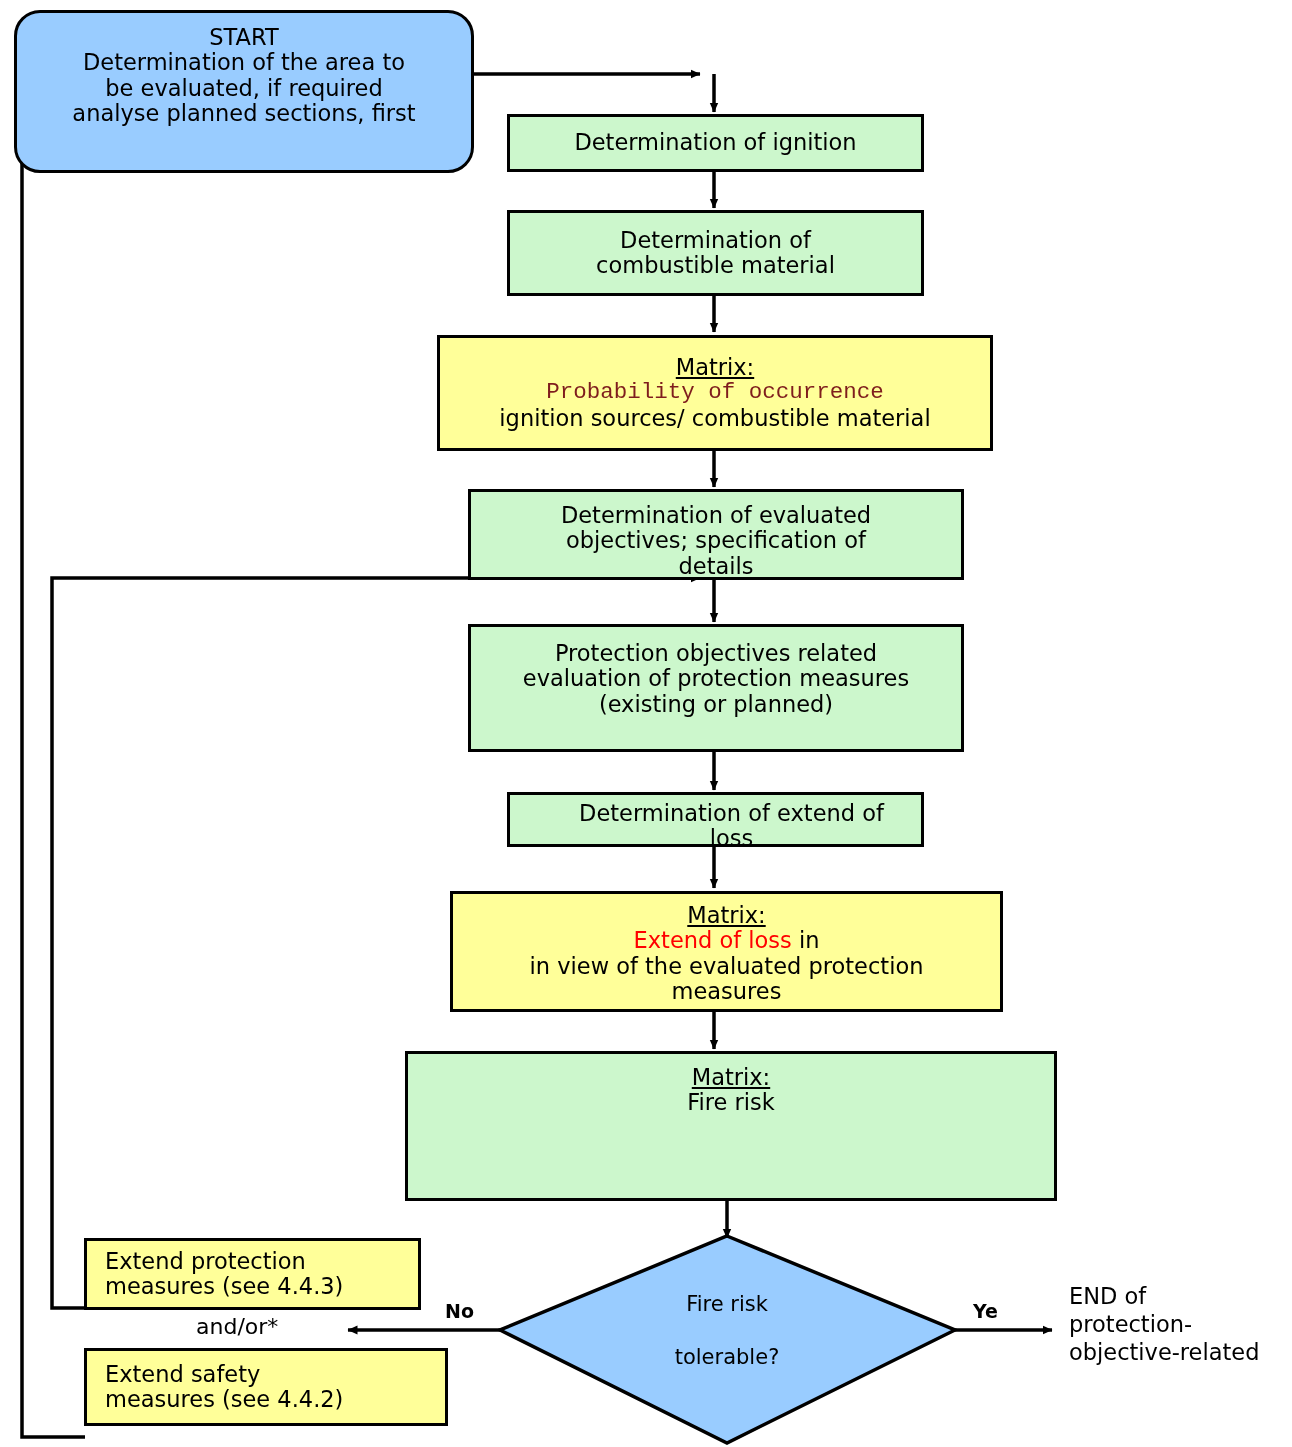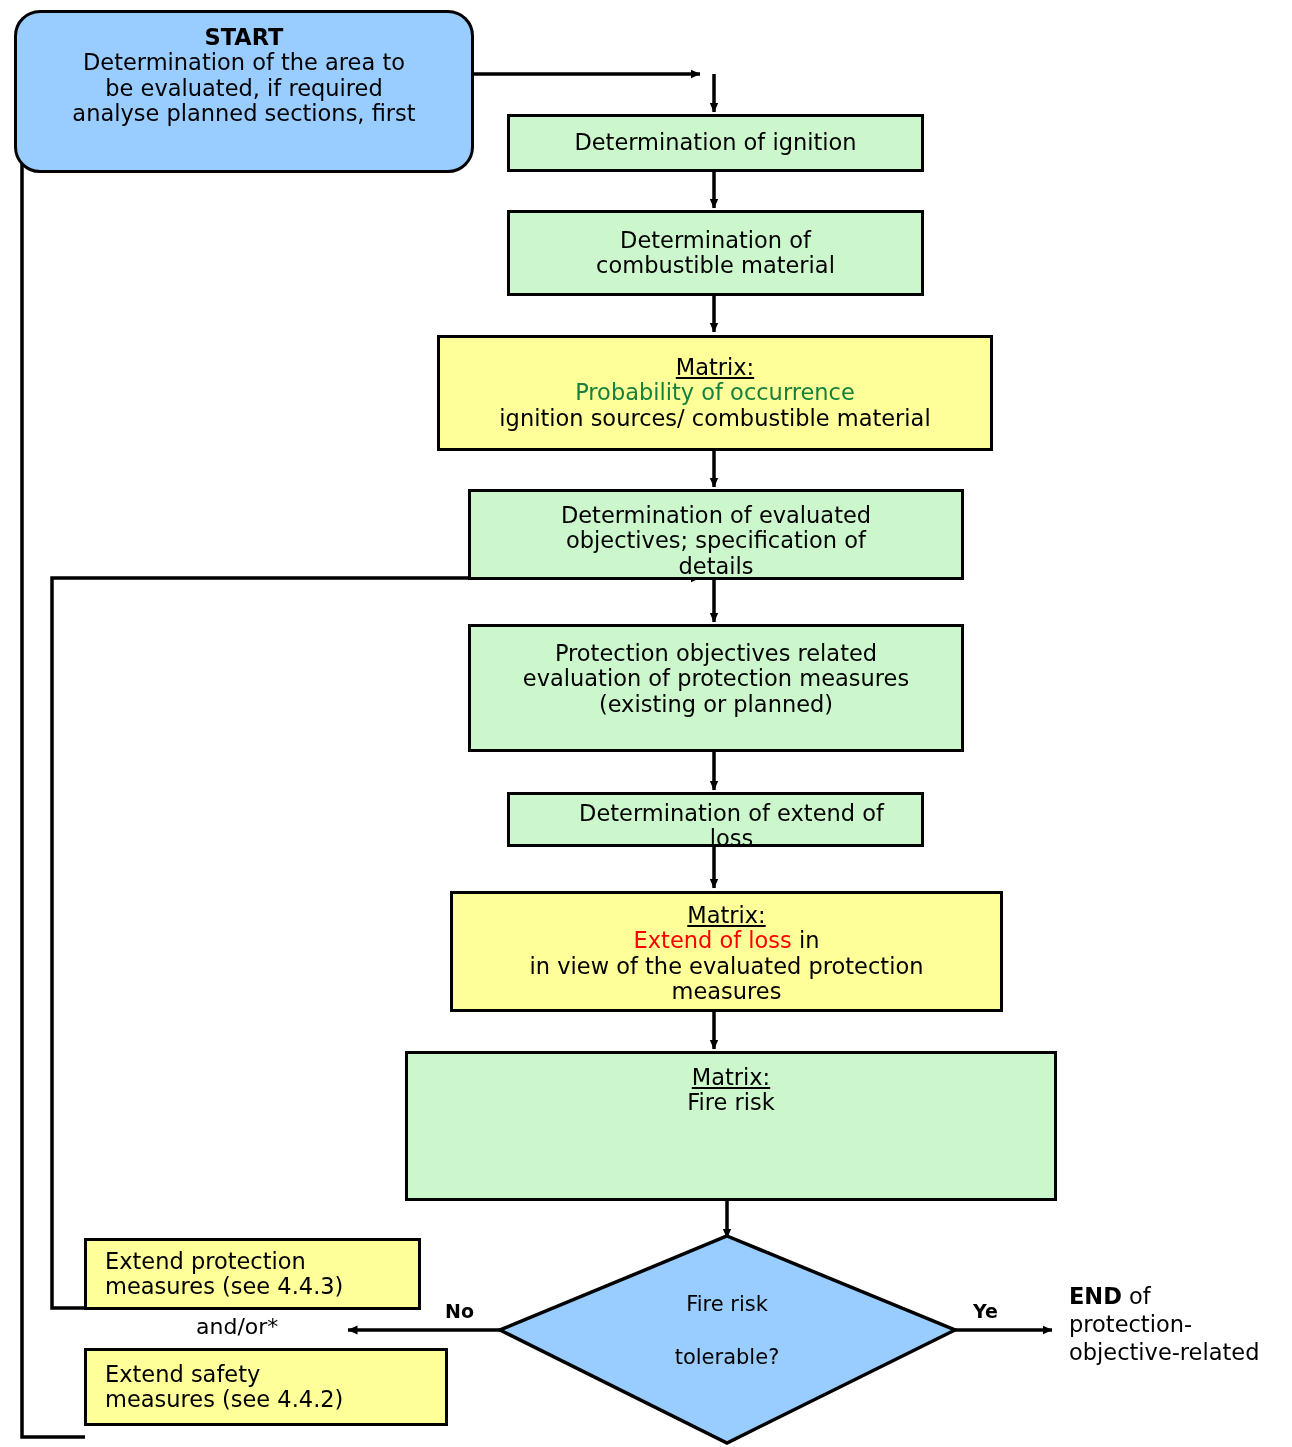--- a/index.html
+++ b/index.html
@@ -45,23 +45,23 @@
     justify-content: flex-start;
   }
 
   .tline {
     display: block;
     white-space: nowrap;
     line-height: 1.13;
   }
   .t22 { font-size: 22.5px; }
 
-  .bold { font-weight: bold; }
+  .bold { font-weight: normal; }
   .ul { text-decoration: underline; }
-  .blue-txt { color: #15803d; }
+  .blue-txt { color: #7f1d1d; font-family: Liberation Mono, monospace; }
   .red-txt  { color: #ff0000; }
   .edge-label {
     position: absolute;
     font-weight: bold;
     font-size: 19px;
     white-space: nowrap;
   }
   .andor {
     position: absolute;
     font-size: 22px;

